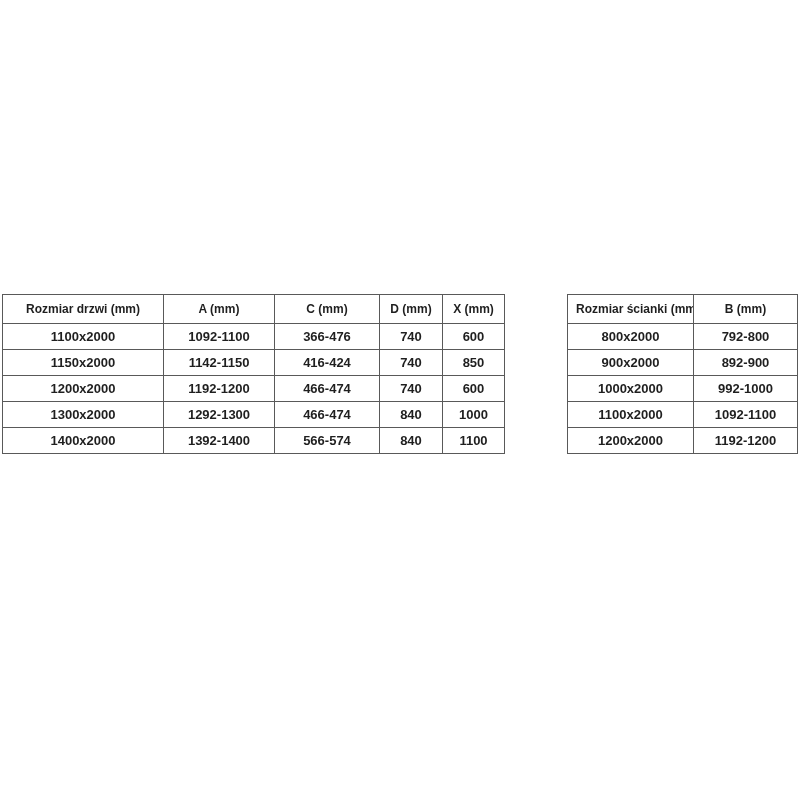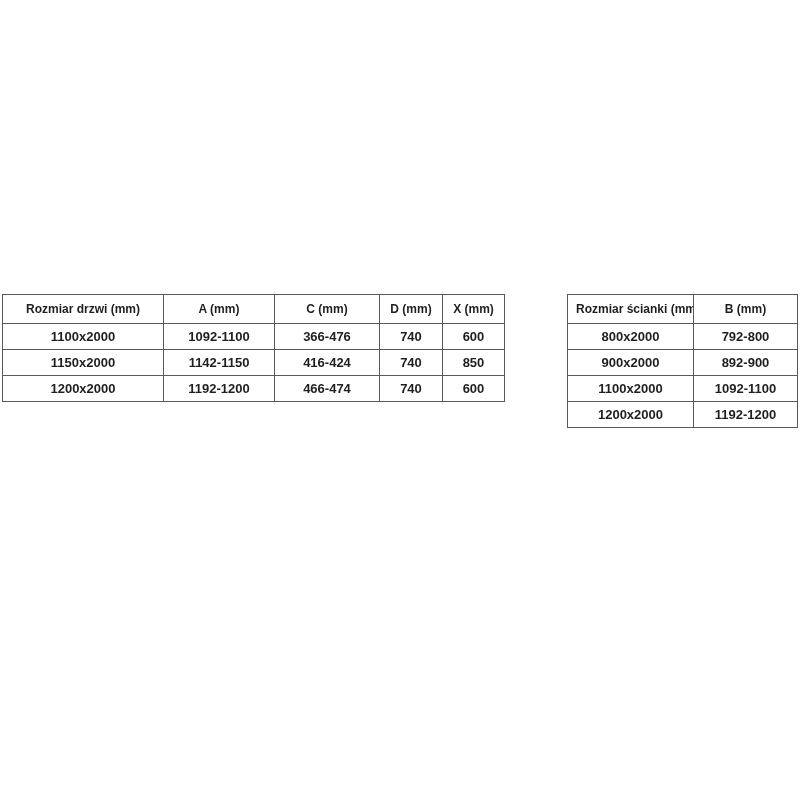--- a/index.html
+++ b/index.html
@@ -87,20 +87,34 @@
           <td>740</td>
           <td>850</td>
         </tr>
         <tr>
           <td>1200x2000</td>
           <td>1192-1200</td>
           <td>466-474</td>
           <td>740</td>
           <td>600</td>
         </tr>
+        <tr>
+          <td>1300x2000</td>
+          <td>1292-1300</td>
+          <td>466-474</td>
+          <td>840</td>
+          <td>1000</td>
+        </tr>
+        <tr>
+          <td>1400x2000</td>
+          <td>1392-1400</td>
+          <td>566-574</td>
+          <td>840</td>
+          <td>1100</td>
+        </tr>
       </tbody>
     </table>
 
   <table id="walls-table">
     <colgroup>
       <col class="c0">
         <col class="c1">
     </colgroup>
   <thead>
         <tr>
@@ -111,20 +125,24 @@
       <tbody>
         <tr>
           <td>800x2000</td>
           <td>792-800</td>
         </tr>
         <tr>
           <td>900x2000</td>
           <td>892-900</td>
         </tr>
         <tr>
+          <td>1000x2000</td>
+          <td>992-1000</td>
+        </tr>
+        <tr>
           <td>1100x2000</td>
           <td>1092-1100</td>
         </tr>
         <tr>
           <td>1200x2000</td>
           <td>1192-1200</td>
         </tr>
       </tbody>
     </table>
 

